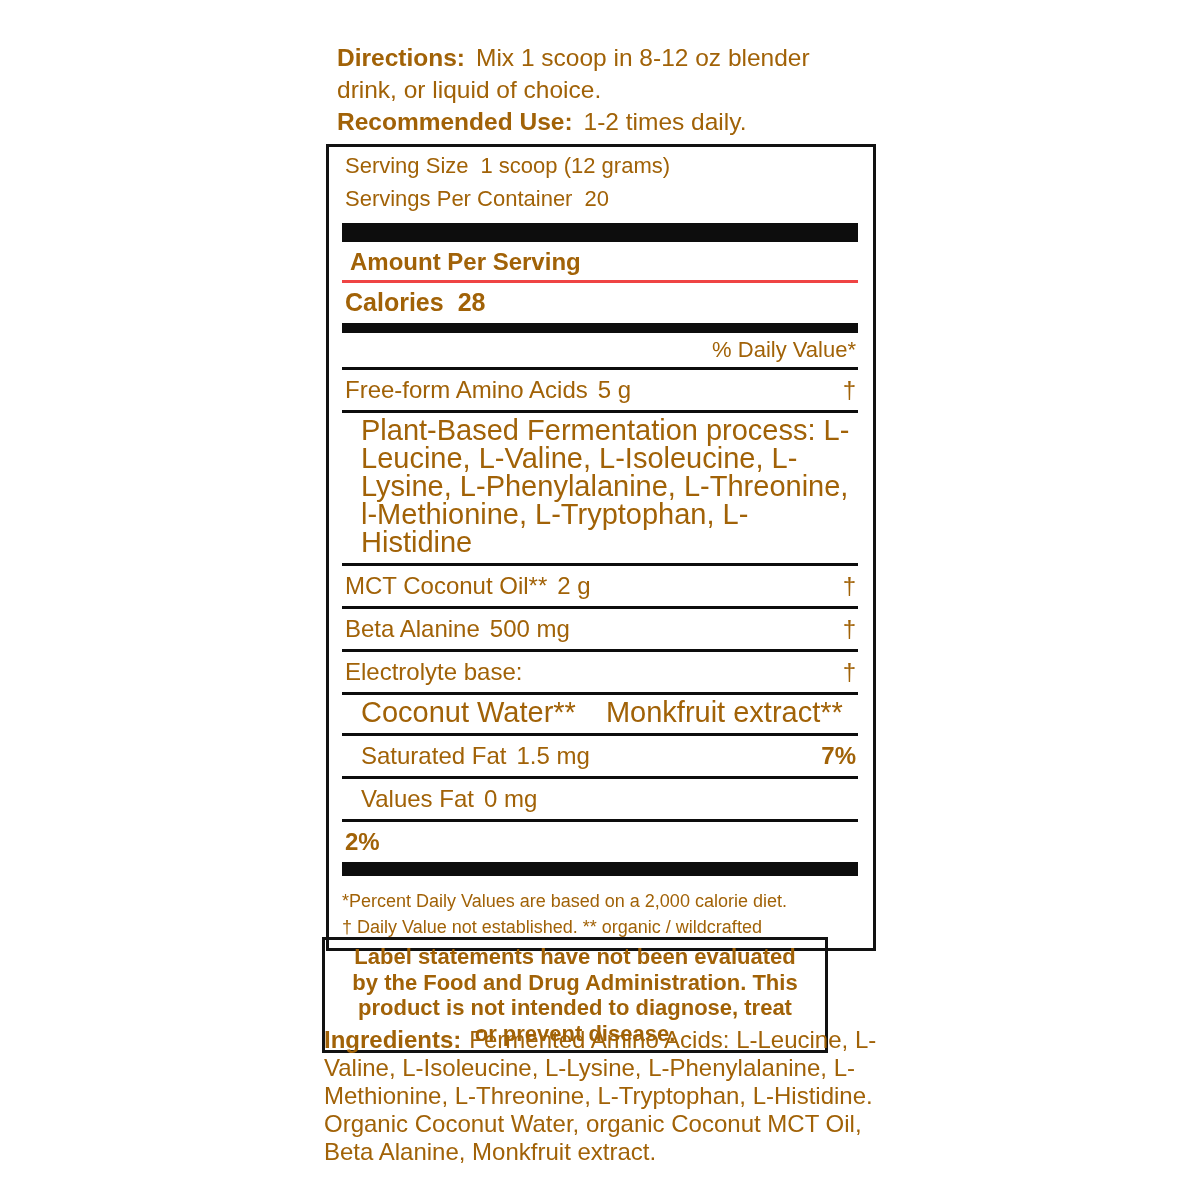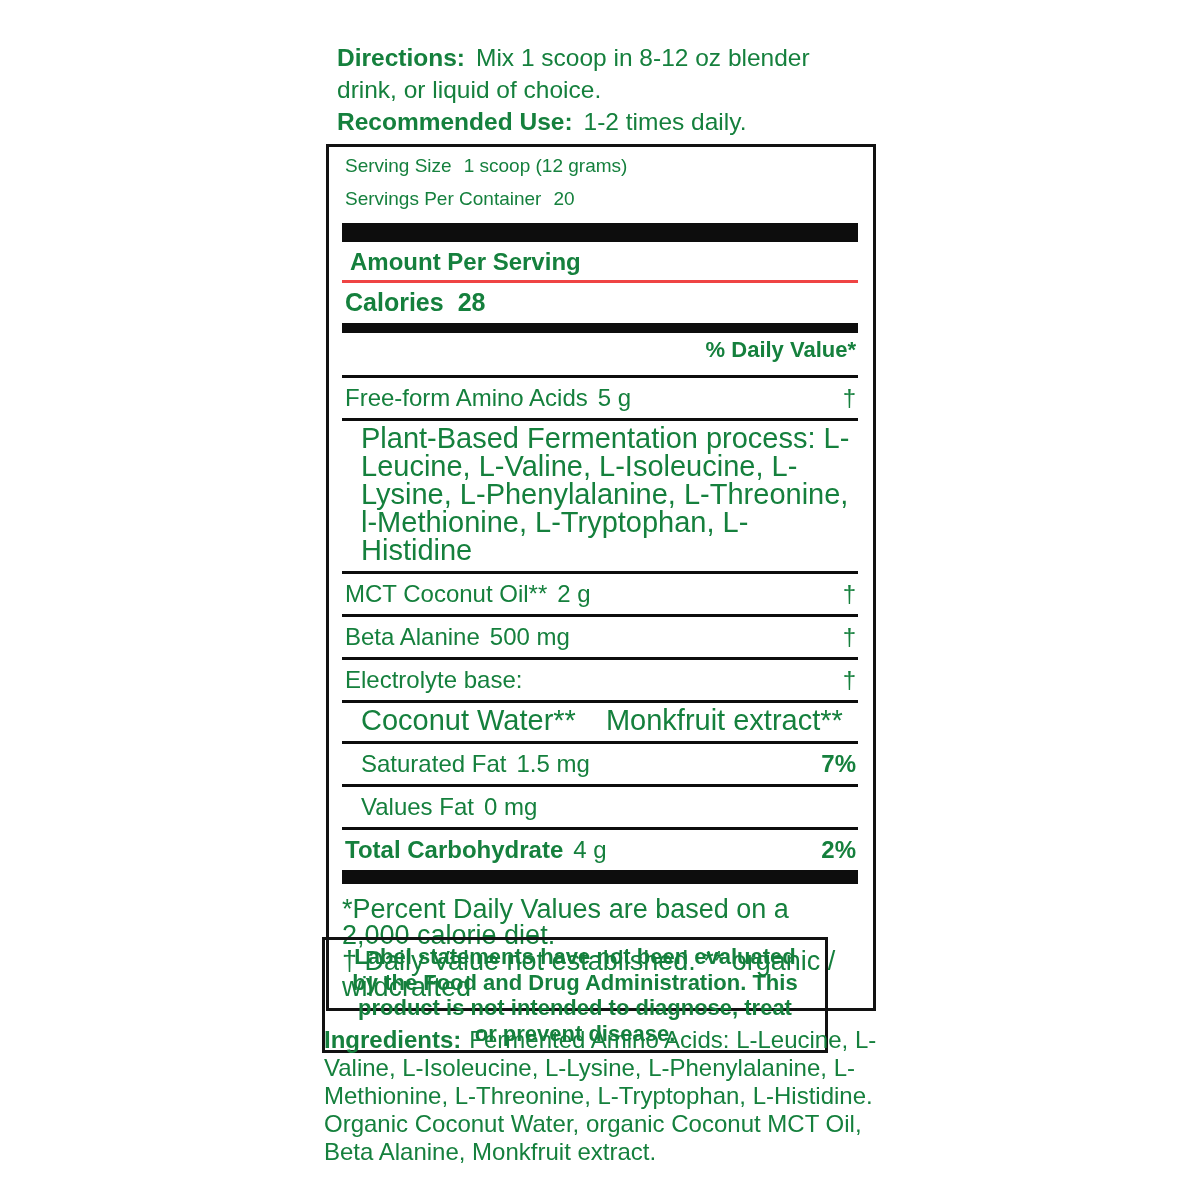--- a/index.html
+++ b/index.html
@@ -2,21 +2,21 @@
 <html><head>
 <meta charset="utf-8">
 <style>
   * { box-sizing: border-box; }
   html, body { margin: 0; padding: 0; background: #ffffff; }
   .canvas {
     position: relative;
     width: 1200px;
     height: 1200px;
     background: #ffffff;
-    color: #15803d;
+    color: #a16207;
     font-family: "Liberation Sans", sans-serif;
   }
   .b { font-weight: 700; }
   .lblgap { margin-right: 11px; }
 
   
   .directions-block {
     position: absolute;
     left: 337px;
     top: 42px;
@@ -37,21 +37,21 @@
   }
   .facts-title {
     font-size: 48px;
     font-weight: 800;
     letter-spacing: -1px;
     text-align: center;
     line-height: 58px;
     margin: 0;
   }
   .serving-line {
-    font-size: 19px;
+    font-size: 22px;
     font-weight: 400;
     line-height: 33px;
     padding-left: 3px;
   }
   .serving-line .val { margin-left: 12px; }
   .bar { background: #0d0d0d; width: 100%; }
   .bar-thick { height: 19px; margin: 8px 0 4px; }
   .bar-med { height: 10px; margin: 1px 0 0; }
   .bar-bottom { height: 14px; margin: 3px 0 6px; }
   .aps-heading {
@@ -61,23 +61,23 @@
     border-bottom: 3px solid #ef4444;
   }
   .calories-row {
     font-size: 25px;
     font-weight: 700;
     padding: 5px 0 5px 3px;
   }
   .calories-row .val { margin-left: 14px; }
   .dv-header {
     font-size: 22px;
-    font-weight: 700;
+    font-weight: 400;
     text-align: right;
-    padding: 4px 2px 12px 0;
+    padding: 4px 2px 4px 0;
     border-bottom: 3px solid #0d0d0d;
   }
   .row {
     display: flex;
     justify-content: space-between;
     align-items: baseline;
     font-size: 24px;
     line-height: 28px;
     padding: 6px 2px 6px 3px;
     border-bottom: 3px solid #0d0d0d;
@@ -89,21 +89,21 @@
   .row.indent1 { padding-left: 19px; align-items: flex-end; }
   .row.last { border-bottom: none; padding-bottom: 3px; }
   .detail-block {
     font-size: 29px;
     line-height: 28px;
     padding: 3px 0 7px 19px;
     border-bottom: 3px solid #0d0d0d;
   }
   .elec-detail span.first { margin-right: 30px; }
   .footnotes {
-    font-size: 27px;
+    font-size: 18px;
     line-height: 26px;
     padding: 6px 0 0 0;
   }
 
   
   .fda-box {
     position: absolute;
     left: 322px;
     top: 937px;
     width: 506px;
@@ -188,21 +188,20 @@
       <span class="name-group"><span class="lbl">Saturated Fat</span><span class="amt">1.5 mg</span></span>
       <span class="dv pct">7%</span>
     </div>
 
     <div class="row indent1">
       <span class="name-group"><span class="lbl">Values Fat</span><span class="amt">0 mg</span></span>
       <span class="dv"></span>
     </div>
 
     <div class="row bold-row last">
-      <span class="name-group"><span class="lbl">Total Carbohydrate</span><span class="amt">4 g</span></span>
       <span class="dv pct">2%</span>
     </div>
 
     <div class="bar bar-bottom"></div>
 
     <div class="footnotes">
       <div>*Percent Daily Values are based on a 2,000 calorie diet.</div>
       <div>† Daily Value not established.  ** organic / wildcrafted</div>
     </div>
   </div>

